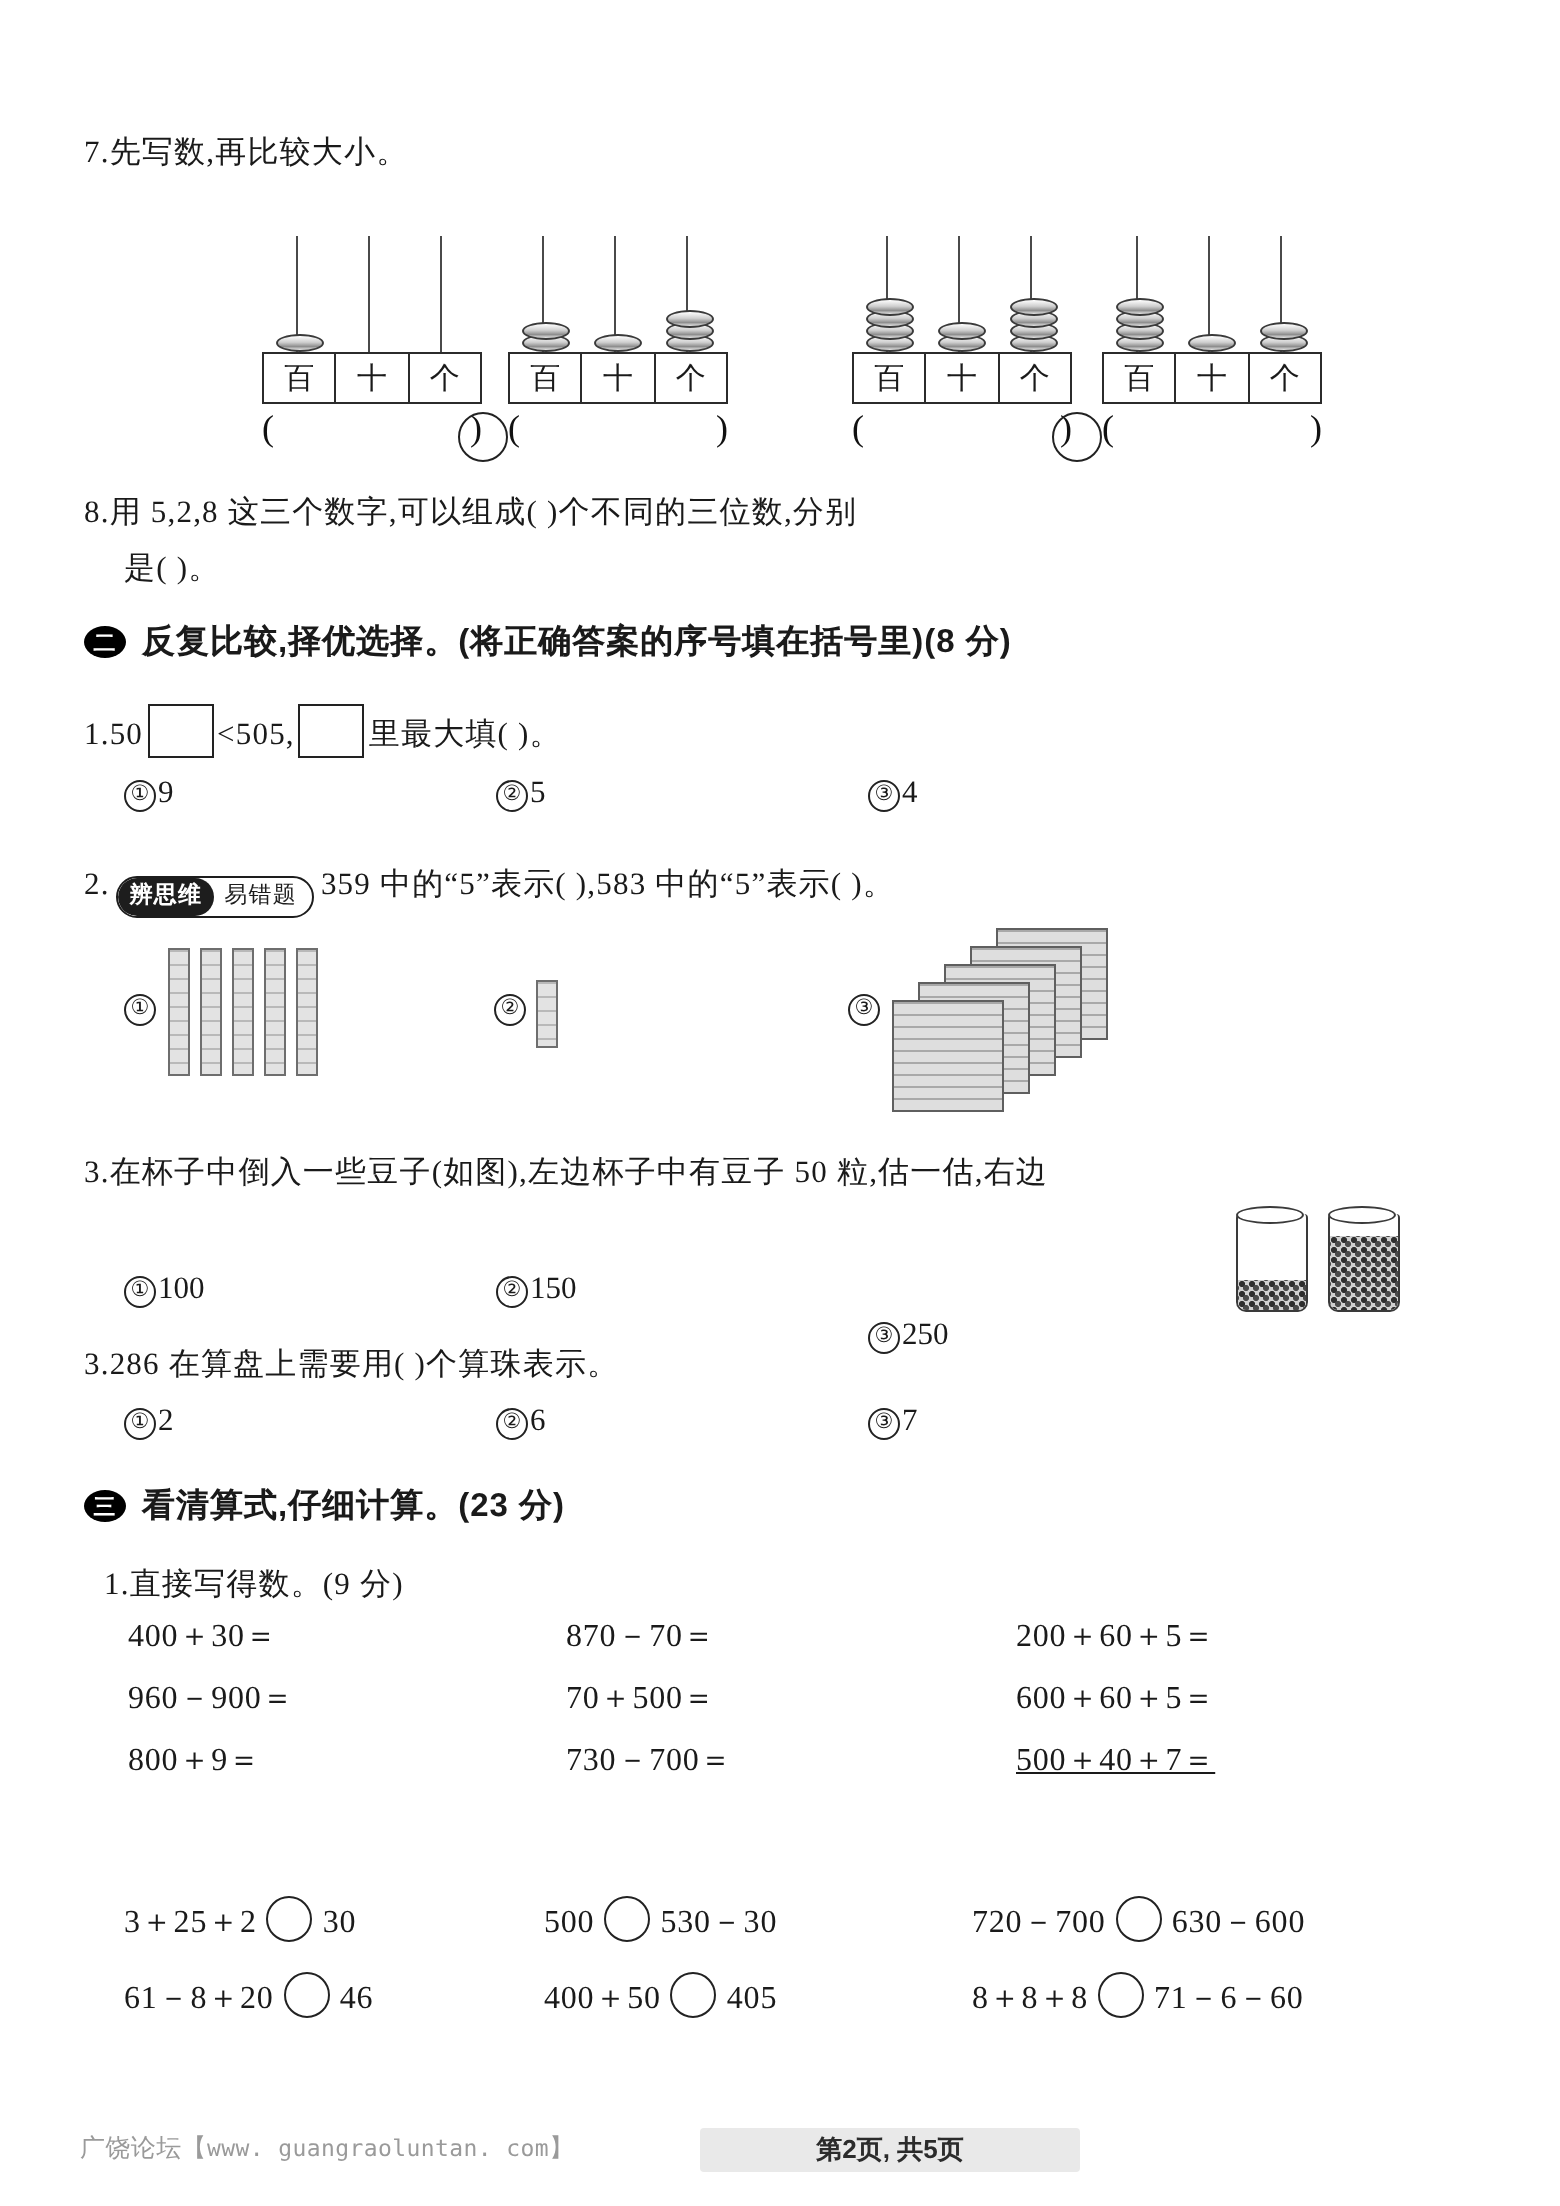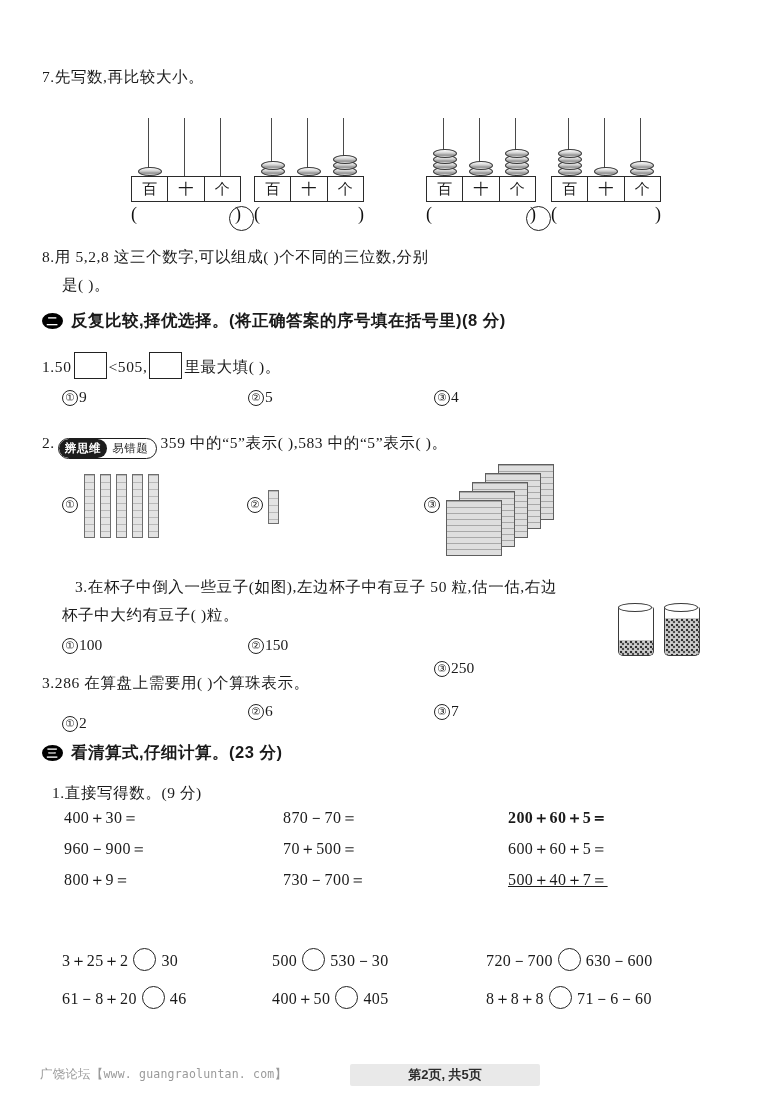--- a/index.html
+++ b/index.html
@@ -307,22 +307,21 @@
     <span class="cnum" style="position:absolute;left:424px;top:35px;">③</span>
     <div style="position:absolute;left:446px;top:2px;width:140px;height:90px;">
       <div class="flat" style="left:52px;top:0px;"></div>
       <div class="flat" style="left:39px;top:9px;"></div>
       <div class="flat" style="left:26px;top:18px;"></div>
       <div class="flat" style="left:13px;top:27px;"></div>
       <div class="flat" style="left:0px;top:36px;"></div>
     </div>
   </div>
 
-  <div class="q" style="position:absolute;left:42px;top:572px;margin-left:33px;">3.在杯子中倒入一些豆子(如图),左边杯子中有豆子 50 粒,估一估,右边</div>
-  <div class="q" style="position:absolute;left:62px;top:600px;">杯子中大约有豆子(          )粒。</div>
+  <div class="q" style="position:absolute;left:42px;top:572px;">3.在杯子中倒入一些豆子(如图),左边杯子中有豆子 50 粒,估一估,右边</div>
   <div class="opts" style="position:absolute;left:62px;top:636px;width:660px;">
     <span class="opt" style="left:0;"><span class="cnum">①</span><span>100</span></span>
     <span class="opt" style="left:186px;"><span class="cnum">②</span><span>150</span></span>
     <span class="opt" style="left:372px;margin-top:23px;"><span class="cnum">③</span><span>250</span></span>
   </div>
 
   <div style="position:absolute;left:618px;top:598px;">
     <div class="cup-rim"></div>
     <div class="cup-body">
         <div class="beans" id="beans-left" style="height: 32%;"></div>
@@ -330,37 +329,37 @@
   </div>
   <div style="position:absolute;left:664px;top:598px;">
     <div class="cup-rim"></div>
     <div class="cup-body">
         <div class="beans" id="beans-right" style="height: 78%;"></div>
       </div>
   </div>
 
   <div class="q" style="position:absolute;left:42px;top:668px;">3.286 在算盘上需要用(          )个算珠表示。</div>
   <div class="opts" style="position:absolute;left:62px;top:702px;width:660px;">
-    <span class="opt" style="left:0;margin-top:12px;"><span class="cnum">①</span><span>2</span></span>
+    <span class="opt" style="left:0;"><span class="cnum">①</span><span>2</span></span>
     <span class="opt" style="left:186px;"><span class="cnum">②</span><span>6</span></span>
     <span class="opt" style="left:372px;"><span class="cnum">③</span><span>7</span></span>
   </div>
 
   <div class="section-head" style="position:absolute;left:42px;top:742px;">
     <span class="sec-marker">三</span>
     <span>看清算式,仔细计算。(23 分)</span>
   </div>
 
   <div class="q" style="position:absolute;left:52px;top:778px;">1.直接写得数。(9 分)</div>
 
   <div style="position:absolute;left:0;top:808px;width:780px;">
     <div class="calc-row">
       <span class="calc-cell" style="left:64px;">400＋30＝</span>
       <span class="calc-cell" style="left:283px;">870－70＝</span>
-      <span class="calc-cell" style="left:508px;font-weight:bold;">200＋60＋5＝</span>
+      <span class="calc-cell" style="left:508px;">200＋60＋5＝</span>
     </div>
     <div class="calc-row">
       <span class="calc-cell" style="left:64px;">960－900＝</span>
       <span class="calc-cell" style="left:283px;text-align:right;">70＋500＝</span>
       <span class="calc-cell" style="left:508px;">600＋60＋5＝</span>
     </div>
     <div class="calc-row">
       <span class="calc-cell" style="left:64px;">800＋9＝</span>
       <span class="calc-cell" style="left:283px;">730－700＝</span>
       <span class="calc-cell" style="left:508px;text-decoration:underline;">500＋40＋7＝</span>

